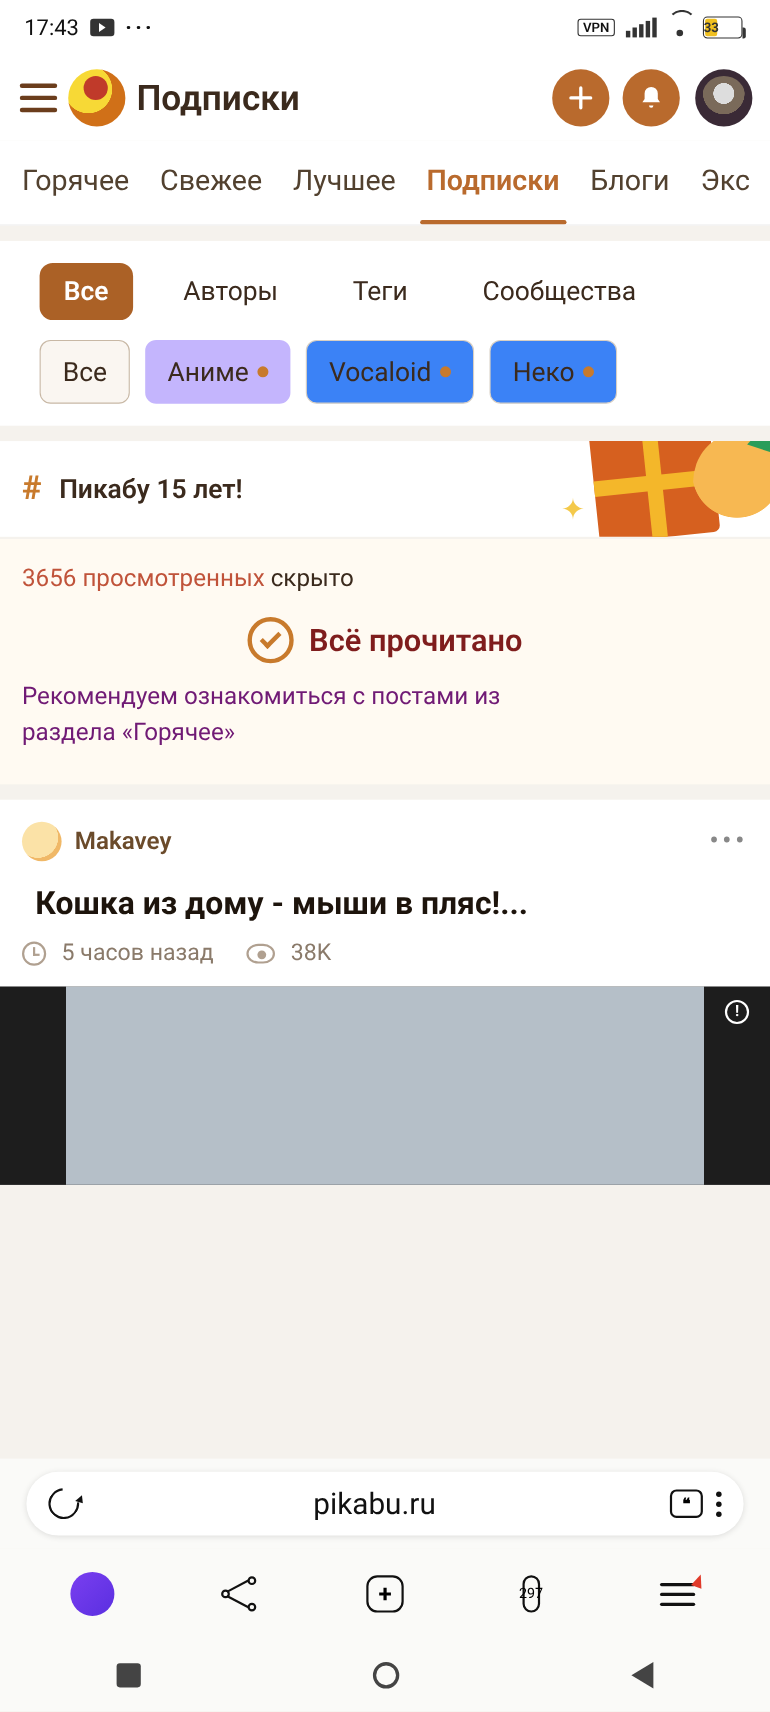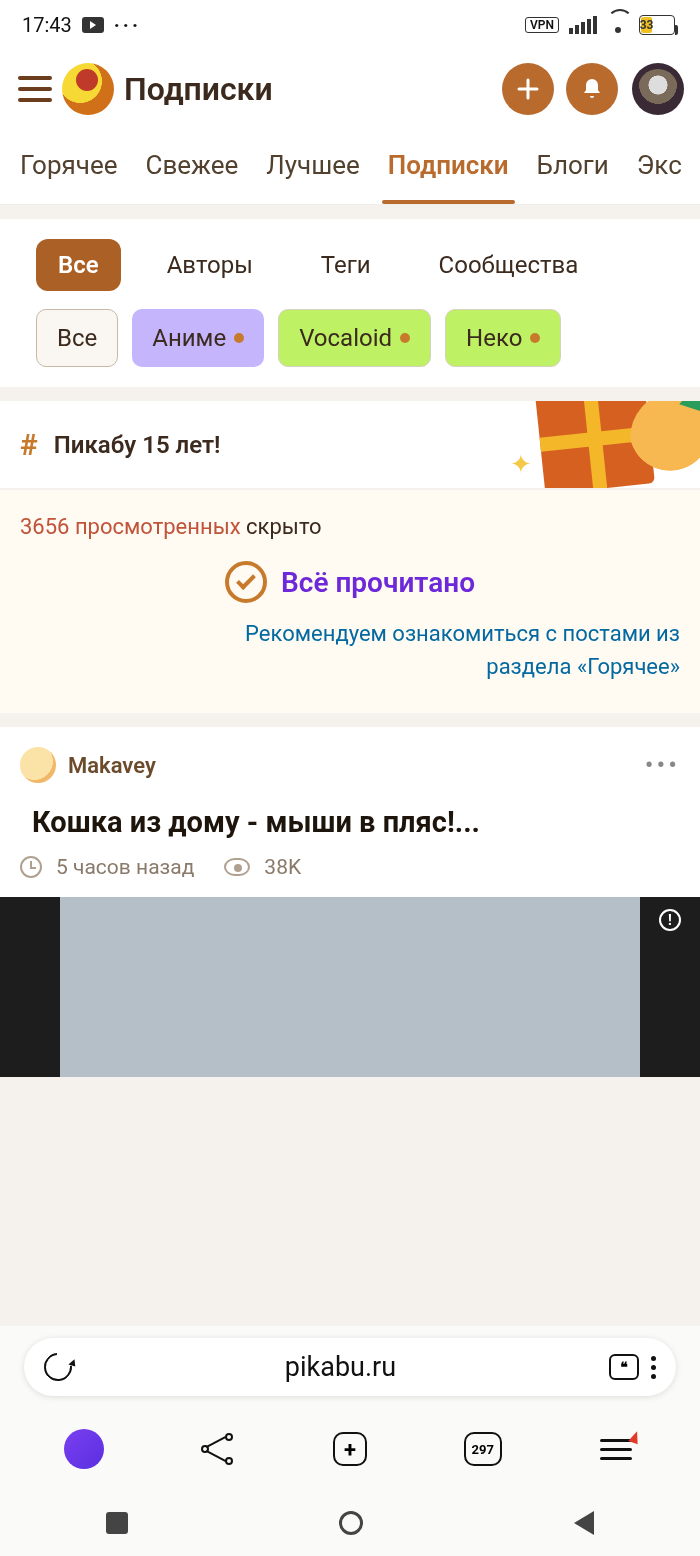--- a/index.html
+++ b/index.html
@@ -61,21 +61,21 @@
   .pill-row { display: flex; gap: 24px; align-items: center; flex-wrap: wrap; }
   .pill { padding: 12px 22px; border-radius: 12px; font-size: 24px; color: #3b2a1d; }
   .pill.solid { background: #ab6126; color: #fff; font-weight: 600; }
   .pill.plain { background: transparent; }
 
   
   .chip-row { display: flex; gap: 14px; margin-top: 18px; flex-wrap: wrap; }
   .chip { padding: 14px 20px; border-radius: 10px; font-size: 24px; color: #3b2a1d; display: flex; align-items: center; gap: 8px; }
   .chip.outlined { border: 1px solid #c8b8a5; background: #faf6f1; }
   .chip.tag { background: #c4b5fd; }
-  .chip.box { border: 1px solid #d8cfc3; background: #bef264; }
+  .chip.box { border: 1px solid #d8cfc3; background: #3b82f6; }
   .dot { width: 10px; height: 10px; border-radius: 50%; background: #c87a2c; display: inline-block; }
 
   
   .banner {
     margin-top: 14px; background: #fff; padding: 26px 20px; display: flex; align-items: center; gap: 16px;
     position: relative; overflow: hidden;
   }
   .hash { color: #c87a2c; font-size: 30px; font-weight: 700; }
   .banner-text { font-size: 24px; color: #3b2a1d; font-weight: 600; }
   .gift-art { position: absolute; right: -10px; top: -12px; display:flex; align-items:center; }
@@ -86,22 +86,22 @@
   .sparkle { position:absolute; left:-30px; bottom:10px; color:#f4c94a; font-size:26px; }
 
   
   .viewed-block { background: #fffaf2; padding: 24px 20px 30px; margin-top: 2px; }
   .viewed-line { font-size: 22px; margin-bottom: 22px; }
   .viewed-count { color: #c0533a; }
   .viewed-rest { color: #3b2a1d; }
   .done-row { display: flex; align-items: center; justify-content: center; gap: 14px; margin-bottom: 14px; }
   .done-circle { width: 42px; height: 42px; border: 4px solid #c87a2c; border-radius: 50%; display:flex; align-items:center; justify-content:center; }
   .done-check { width: 18px; height: 10px; border-left: 4px solid #c87a2c; border-bottom: 4px solid #c87a2c; transform: rotate(-45deg); margin-top:-4px; }
-  .done-text { font-size: 28px; font-weight: 600; color: #6d28d9; }
-  .recommend { text-align: right; font-size: 22px; color: #0369a1; line-height: 1.5; }
+  .done-text { font-size: 28px; font-weight: 600; color: #7f1d1d; }
+  .recommend { text-align: left; font-size: 22px; color: #701a75; line-height: 1.5; }
 
   
   .post-card { background: #fff; margin-top: 14px; padding: 20px 20px 0; }
   .post-head { display: flex; align-items: center; gap: 12px; }
   .post-avatar { width: 36px; height: 36px; border-radius: 50%; background: radial-gradient(circle at 40% 40%, #fbe2a7 0 60%, #f0b867 61%); }
   .post-author { font-size: 22px; color: #6b4b2b; font-weight: 600; flex: 1; }
   .post-menu { color: #888; font-size: 26px; letter-spacing: 3px; }
   .post-title { font-size: 29px; font-weight: 700; color: #1d140c; margin: 22px 12px 16px; }
   .post-meta { display: flex; align-items: center; gap: 14px; font-size: 21px; color: #8a7a6a; margin-bottom: 18px; }
   .meta-icon { width: 22px; height: 22px; border: 2px solid #b0a090; border-radius: 50%; position: relative; }
@@ -130,21 +130,21 @@
   .browser-nav { position:absolute; bottom:66px; left:0; right:0; height:82px; background:#fafaf8; display:flex; align-items:center; justify-content:space-around; padding:0 18px; }
   .nav-slot { width:56px; height:56px; display:flex; align-items:center; justify-content:center; position:relative; }
   .alice { width:40px; height:40px; border-radius:50%; background:linear-gradient(135deg,#7a3ff0,#5a2fe0); }
   .share { position:relative; width:32px; height:32px; }
   .share .n { width:8px; height:8px; border:2px solid #111; border-radius:50%; position:absolute; }
   .share .n1{top:0;right:0} .share .n2{top:12px;left:0} .share .n3{bottom:0;right:0}
   .share .l { position:absolute; height:2px; background:#111; }
   .share .l1{width:22px; top:8px; left:4px; transform:rotate(-28deg);}
   .share .l2{width:22px; bottom:8px; left:4px; transform:rotate(28deg);}
   .sq-plus { width:34px; height:34px; border:2.5px solid #111; border-radius:10px; display:flex; align-items:center; justify-content:center; font-size:22px; font-weight:700; }
-  .sq-num { width:38px; height:34px; border:2.5px solid #111; border-radius:10px; display:flex; align-items:center; justify-content:center; font-size:13px; font-weight:700; }
+  .sq-num { width:16px; height:34px; border:2.5px solid #111; border-radius:10px; display:flex; align-items:center; justify-content:center; font-size:13px; font-weight:400; }
   .burger2 { display:flex; flex-direction:column; gap:6px; position:relative; }
   .burger2 span { width:32px; height:3px; background:#111; border-radius:2px; }
   .burger2::after { content:""; position:absolute; top:-8px; right:-8px; width:0; height:0; border-left:5px solid transparent; border-right:5px solid transparent; border-bottom:12px solid #e03a2a; transform:rotate(20deg); }
 
   
   .sys-nav { position:absolute; bottom:0; left:0; right:0; height:66px; display:flex; align-items:center; justify-content:space-around; background:#fafaf8; }
   .sys-square { width:22px; height:22px; background:#444; border-radius:3px; }
   .sys-circle { width:24px; height:24px; border:3px solid #444; border-radius:50%; }
   .sys-tri { width:0; height:0; border-top:12px solid transparent; border-bottom:12px solid transparent; border-right:20px solid #444; }
 

